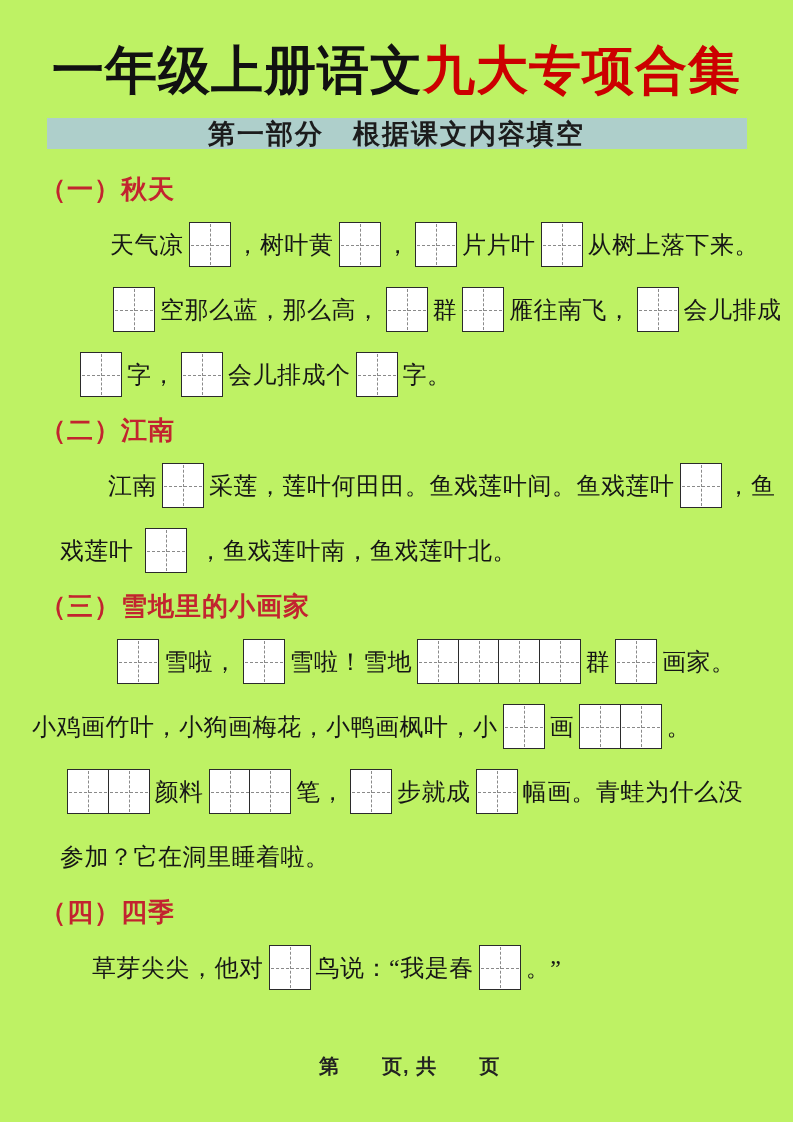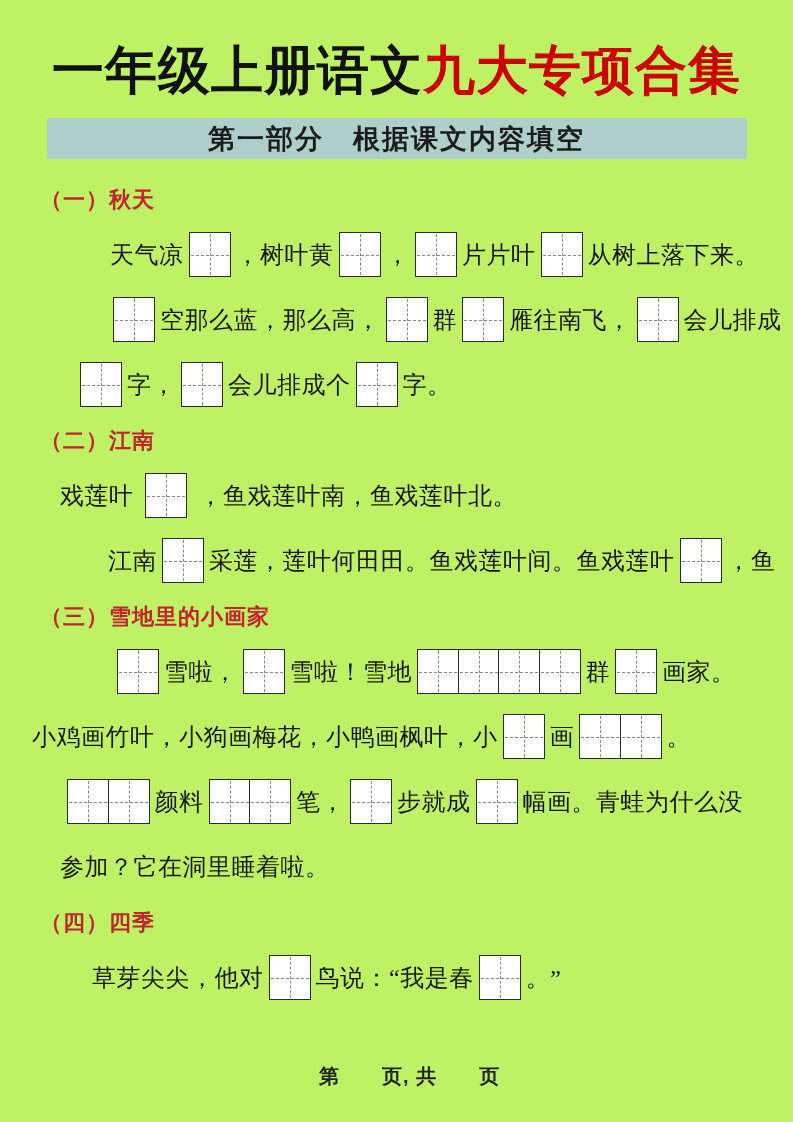--- a/index.html
+++ b/index.html
@@ -21,36 +21,36 @@
     letter-spacing:1px;
     line-height:66px;
     white-space:nowrap;
   }
   .title .t-black{color:#111111;}
   .title .t-red{color:#cc0000;}
 
   
   .banner{
     margin:14px auto 4px auto;
-    width:700px;height:41px;
+    width:700px;height:31px;
     background:#aecfcb;
     display:flex;align-items:center;justify-content:center;
     font-size:27px;font-weight:bold;color:#1c1c1c;
     letter-spacing:2px;
     white-space:pre;
   }
 
   
   .sec1{margin-top:27px;}
   .sec2{margin-top:17px;}
   .sec3{margin-top:11px;}
   .sec4{margin-top:14px;}
   .section-heading{
     margin:0 0 18px 40px;
-    font-size:22px;line-height:28px;
+    font-size:26px;line-height:28px;
     font-weight:bold;
     color:#c2242f;
     letter-spacing:1px;
   }
 
   
   .fill-line{
     display:flex;align-items:center;
     height:45px;
     margin-bottom:20px;
@@ -108,22 +108,22 @@
     <div>
         <div class="fill-line" style="padding-left: 110px;"><span class="seg">天气凉</span><span class="box-group"><span class="box"></span></span><span class="seg">，树叶黄</span><span class="box-group"><span class="box"></span></span><span class="seg">，</span><span class="box-group"><span class="box"></span></span><span class="seg">片片叶</span><span class="box-group"><span class="box"></span></span><span class="seg">从树上落下来。</span></div>
         <div class="fill-line" style="padding-left: 108px;"><span class="box-group"><span class="box"></span></span><span class="seg">空那么蓝，那么高，</span><span class="box-group"><span class="box"></span></span><span class="seg">群</span><span class="box-group"><span class="box"></span></span><span class="seg">雁往南飞，</span><span class="box-group"><span class="box"></span></span><span class="seg">会儿排成</span></div>
         <div class="fill-line" style="padding-left: 75px;"><span class="box-group"><span class="box"></span></span><span class="seg">字，</span><span class="box-group"><span class="box"></span></span><span class="seg">会儿排成个</span><span class="box-group"><span class="box"></span></span><span class="seg">字。</span></div>
       </div>
   </div>
 
   <div class="sec2">
     <div class="section-heading">（二）江南</div>
     <div>
+        <div class="fill-line" style="padding-left: 108px;"><span class="seg">江南</span><span class="box-group"><span class="box"></span></span><span class="seg">采莲，莲叶何田田。鱼戏莲叶间。鱼戏莲叶</span><span class="box-group"><span class="box"></span></span><span class="seg">，鱼</span></div>
         <div class="fill-line" style="padding-left: 60px;"><span class="seg">戏莲叶 </span><span class="box-group"><span class="box"></span></span><span class="seg"> ，鱼戏莲叶南，鱼戏莲叶北。</span></div>
-        <div class="fill-line" style="padding-left: 108px;"><span class="seg">江南</span><span class="box-group"><span class="box"></span></span><span class="seg">采莲，莲叶何田田。鱼戏莲叶间。鱼戏莲叶</span><span class="box-group"><span class="box"></span></span><span class="seg">，鱼</span></div>
       </div>
   </div>
 
   <div class="sec3">
     <div class="section-heading">（三）雪地里的小画家</div>
     <div>
         <div class="fill-line" style="padding-left: 112px;"><span class="box-group"><span class="box"></span></span><span class="seg">雪啦，</span><span class="box-group"><span class="box"></span></span><span class="seg">雪啦！雪地</span><span class="box-group"><span class="box"></span><span class="box"></span><span class="box"></span><span class="box"></span></span><span class="seg">群</span><span class="box-group"><span class="box"></span></span><span class="seg">画家。</span></div>
         <div class="fill-line" style="padding-left: 32px;"><span class="seg">小鸡画竹叶，小狗画梅花，小鸭画枫叶，小</span><span class="box-group"><span class="box"></span></span><span class="seg">画</span><span class="box-group"><span class="box"></span><span class="box"></span></span><span class="seg">。</span></div>
         <div class="fill-line" style="padding-left: 62px;"><span class="box-group"><span class="box"></span><span class="box"></span></span><span class="seg">颜料</span><span class="box-group"><span class="box"></span><span class="box"></span></span><span class="seg">笔，</span><span class="box-group"><span class="box"></span></span><span class="seg">步就成</span><span class="box-group"><span class="box"></span></span><span class="seg">幅画。青蛙为什么没</span></div>
         <div class="fill-line" style="padding-left: 60px;"><span class="seg">参加？它在洞里睡着啦。</span></div>

